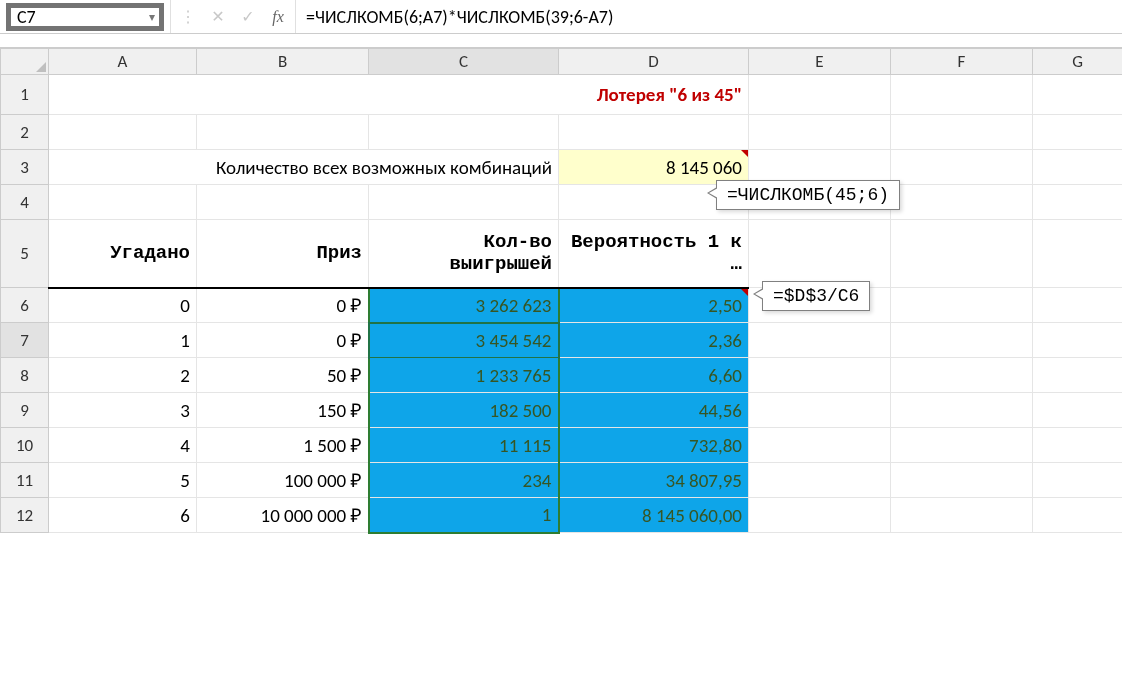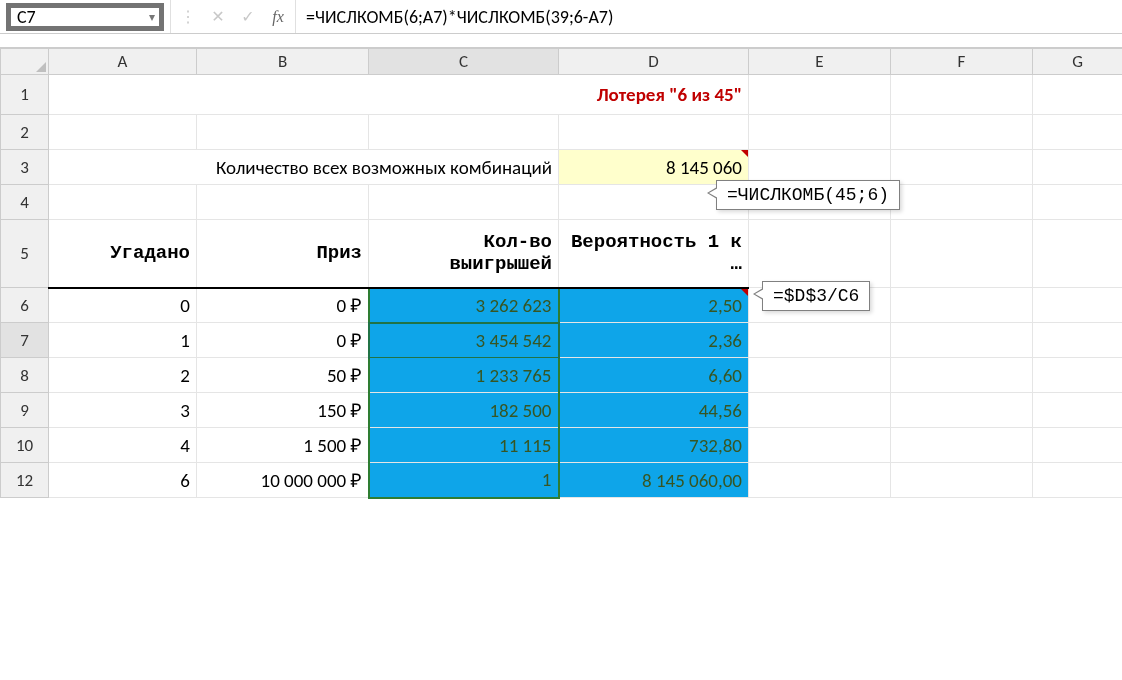--- a/index.html
+++ b/index.html
@@ -324,20 +324,30 @@
     <td class="rowhead">10</td>
     <td class="cell">4</td>
     <td class="cell">1 500 ₽</td>
     <td class="cell hl-green dark-green-text range-left range-right">11 115</td>
     <td class="cell hl-green dark-green-text">732,80</td>
     <td class="cell"></td>
     <td class="cell"></td>
     <td class="cell"></td>
   </tr>
 
+  <tr>
+    <td class="rowhead">11</td>
+    <td class="cell">5</td>
+    <td class="cell">100 000 ₽</td>
+    <td class="cell hl-green dark-green-text range-left range-right">234</td>
+    <td class="cell hl-green dark-green-text">34 807,95</td>
+    <td class="cell"></td>
+    <td class="cell"></td>
+    <td class="cell"></td>
+  </tr>
 
   <tr>
     <td class="rowhead">12</td>
     <td class="cell">6</td>
     <td class="cell">10 000 000 ₽</td>
     <td class="cell hl-green dark-green-text range-left range-right range-bottom">1</td>
     <td class="cell hl-green dark-green-text">8 145 060,00</td>
     <td class="cell"></td>
     <td class="cell"></td>
     <td class="cell"></td>

